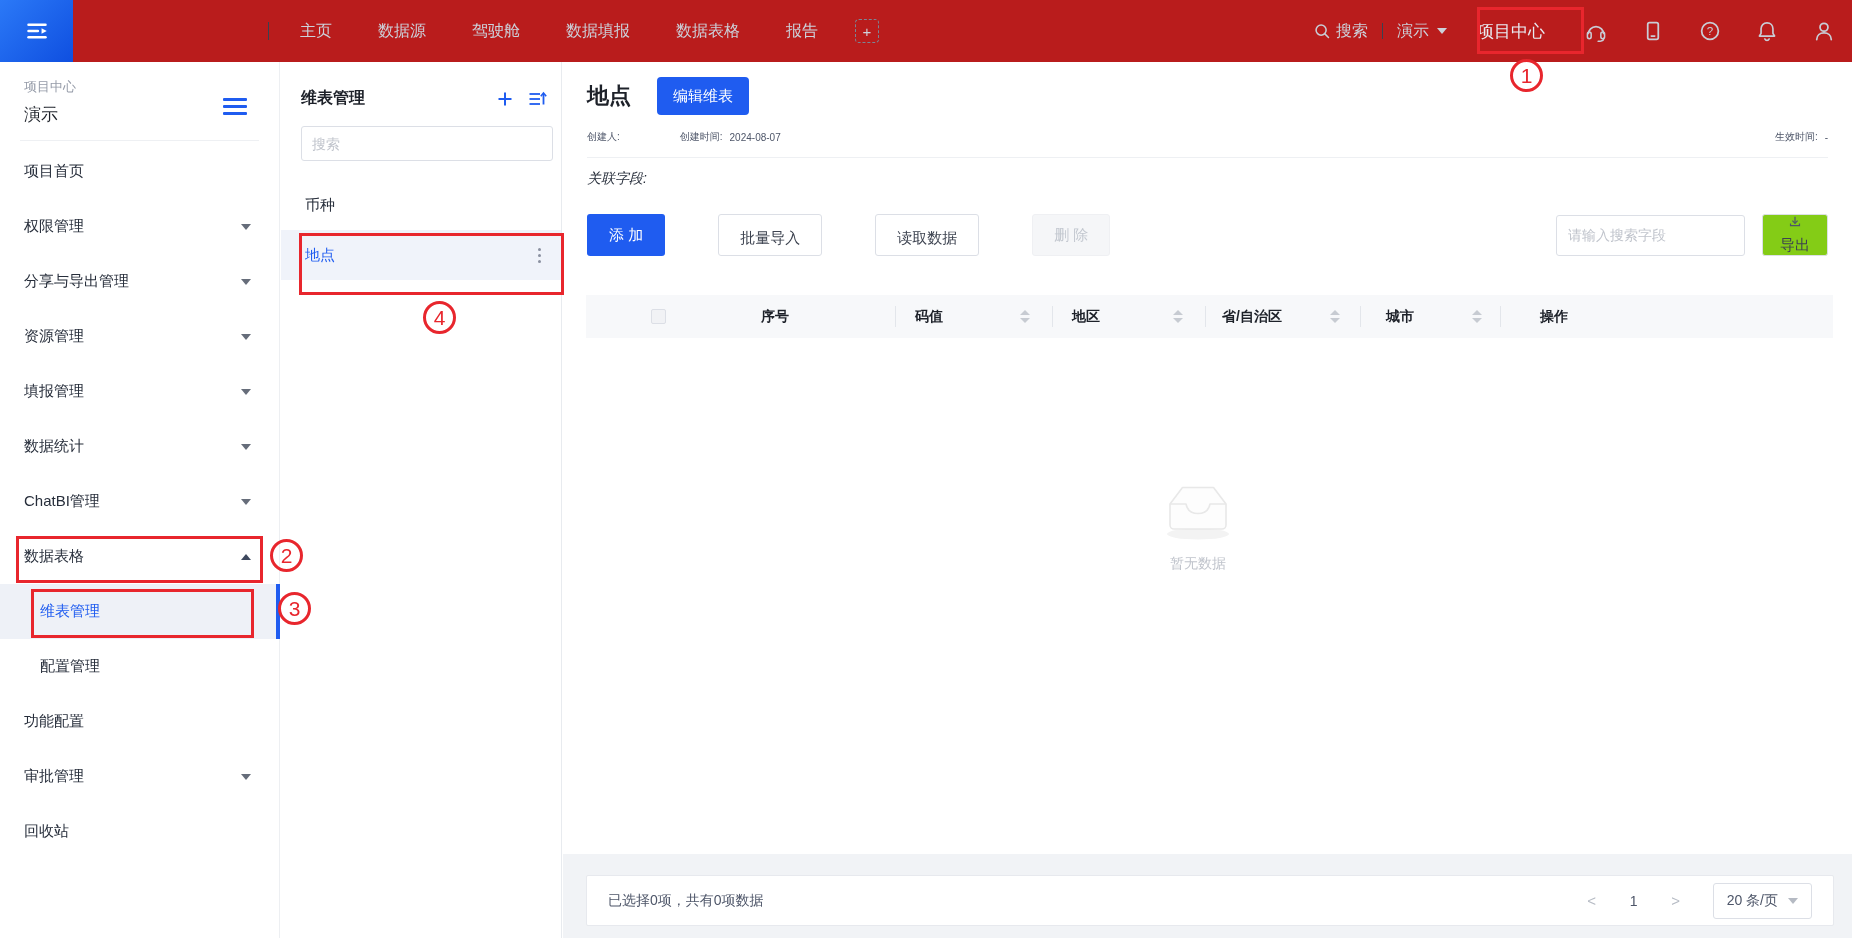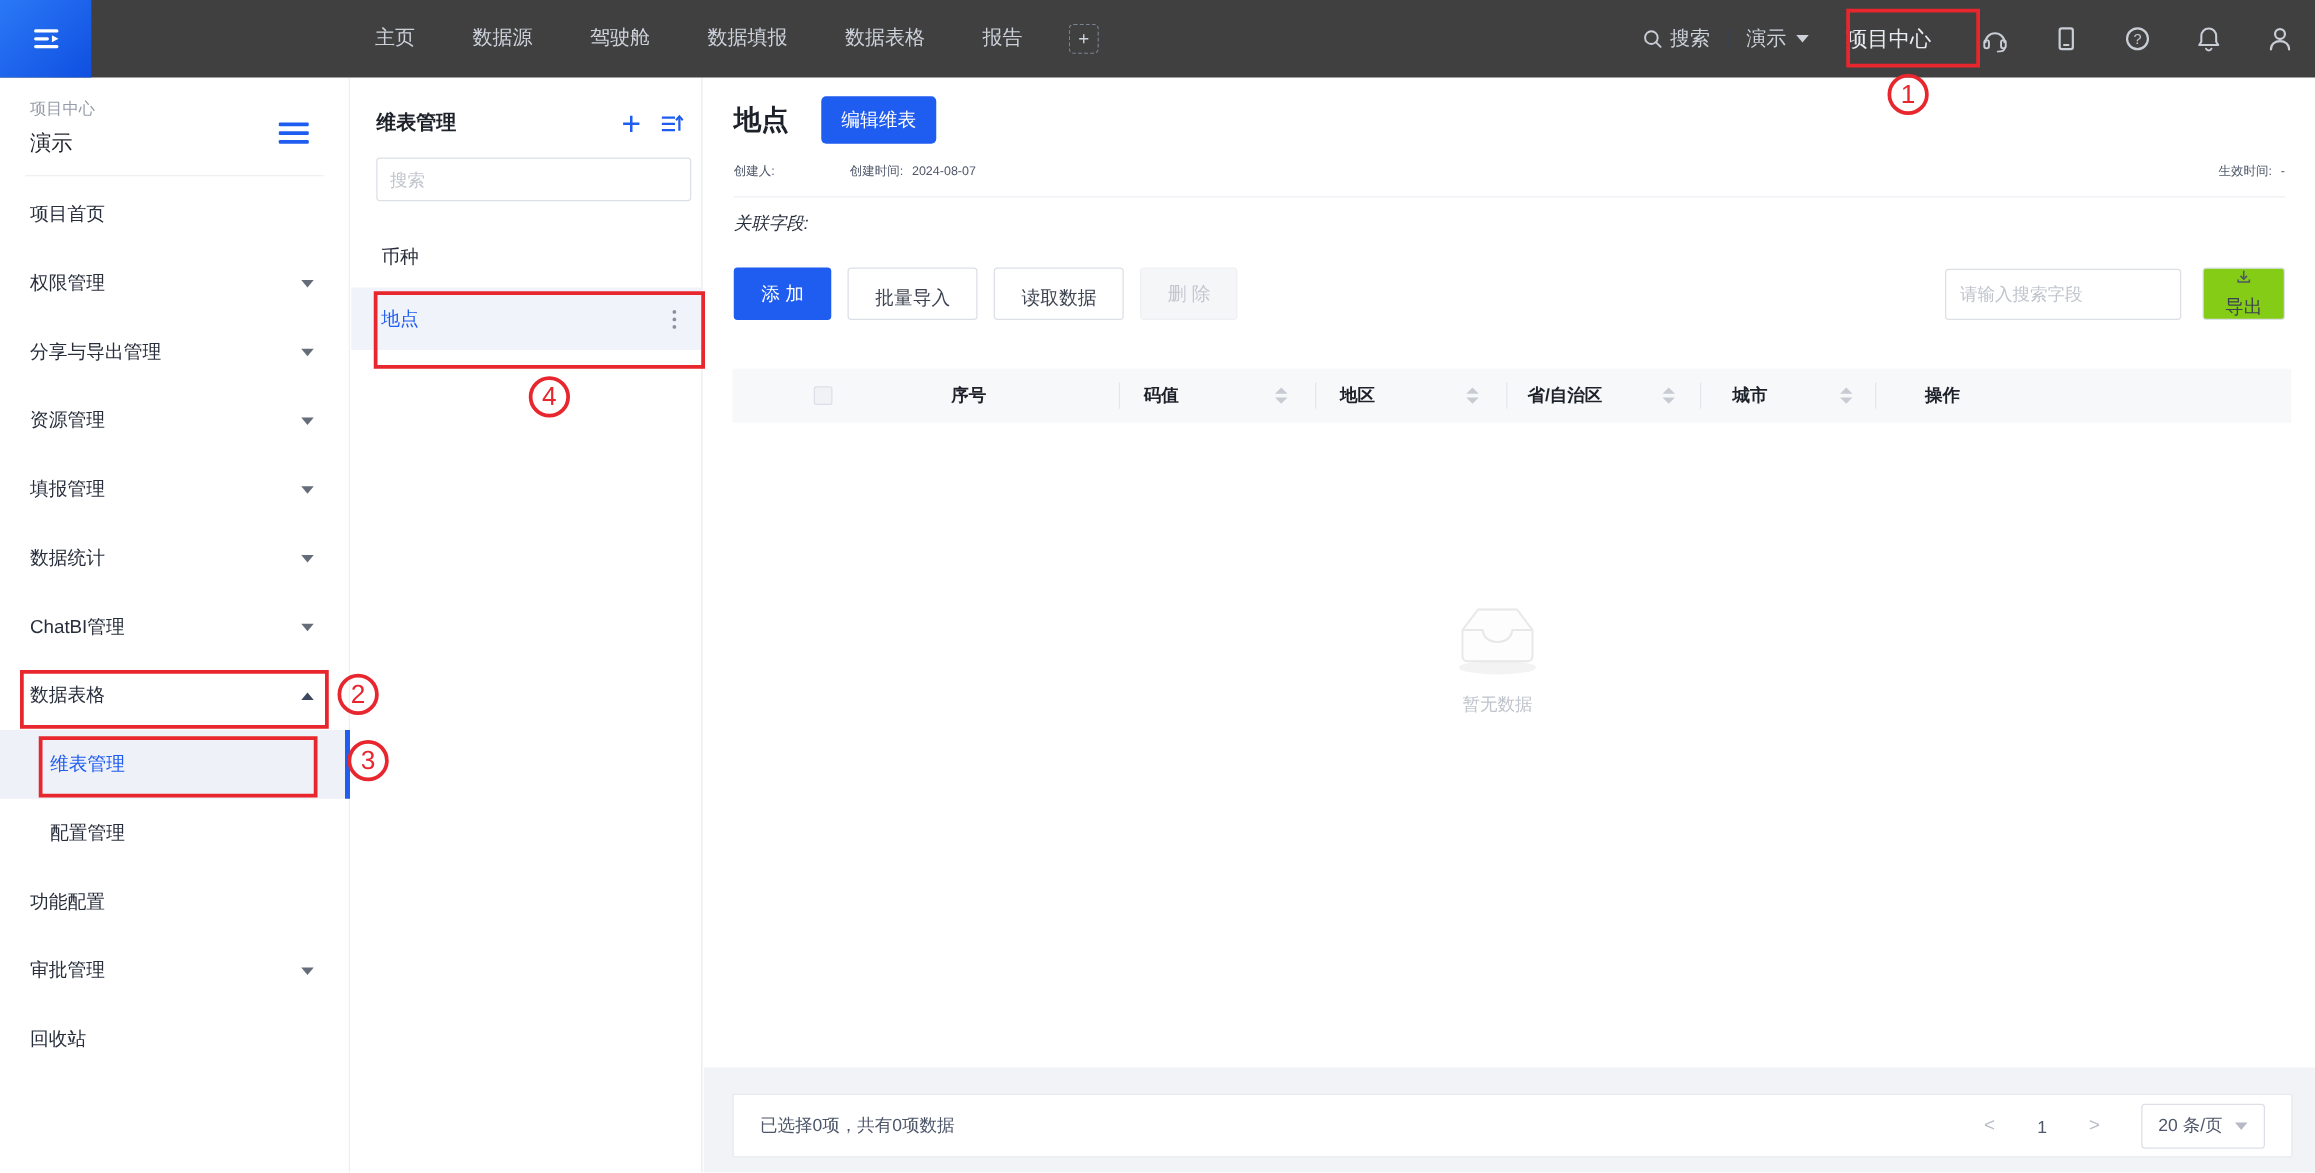--- a/index.html
+++ b/index.html
@@ -1,21 +1,21 @@
 <!DOCTYPE html>
 <html><head>
 <meta charset="utf-8">
 <style>
   * { box-sizing: border-box; margin: 0; padding: 0; }
   html,body { width:1852px; height:938px; }
   body { font-family:"Liberation Sans","DejaVu Sans",sans-serif; background:#fff; position:relative; overflow:hidden; }
   .app { position:absolute; inset:0; }
 
   
-  .topnav { position:absolute; top:0; left:0; right:0; height:62px; background:#404040; display:flex; align-items:center; color:#ccd1da; z-index:5; }
+  .topnav { position:absolute; top:0; left:0; right:0; height:62px; background:#b91c1c; display:flex; align-items:center; color:#ccd1da; z-index:5; }
   .logo { width:73px; height:62px; background:linear-gradient(135deg,#2b79f7 0%,#0f4fe0 100%); display:flex; align-items:center; justify-content:center; flex:0 0 auto; }
   .nav-sep { width:1px; height:18px; background:#3a4150; margin-left:195px; }
   .topnav-menu { display:flex; margin-left:8px; }
   .topnav-menu .nav-item { padding:0 23px; font-size:16px; color:#ccd1da; line-height:62px; cursor:pointer; }
   .dashed-add { width:24px; height:24px; border:1px dashed #7c8493; border-radius:4px; color:#cfd4dd; display:flex; align-items:center; justify-content:center; font-size:15px; margin-left:14px; cursor:pointer; }
   .topnav-right { margin-left:auto; display:flex; align-items:center; padding-right:17px; }
   .tn-search { display:flex; align-items:center; gap:5px; font-size:16px; cursor:pointer; }
   .tn-vdiv { width:1px; height:16px; background:#3a4150; margin:0 14px; }
   .tn-workspace { display:flex; align-items:center; gap:8px; font-size:16px; cursor:pointer; }
   .caret-down-w { width:0; height:0; border-left:5px solid transparent; border-right:5px solid transparent; border-top:6px solid #ccd1da; }
@@ -69,21 +69,21 @@
   .meta-spacer { flex:1; }
   .head-divider { border-top:1px solid #eef0f3; margin-top:13px; }
   .related-row { margin-top:12px; font-size:14px; color:#272e3b; padding-bottom:2px;font-style:italic; }
 
   .tabs-row { display:flex; align-items:center; height:46px; margin:22px 24px 0 24px; border-bottom:1px solid #e5e6eb; }
   .tab { font-size:15px; color:#4e5669; height:46px; display:flex; align-items:center; cursor:pointer; }
   .tab.active { color:#1f5cf0; border-bottom:2px solid #1f5cf0; margin-bottom:-1px; }
   .tab + .tab { margin-left:36px; }
   .clear-btn { margin-left:auto; height:38px; padding:0 18px; border:1px solid #f7a3a3; color:#f04848; background:#fff; border-radius:3px; font-size:15px; margin-bottom:5px; cursor:pointer; }
 
-  .toolbar { display:flex; align-items:center; margin:24px 24px 0 24px; }
+  .toolbar { display:flex; align-items:center; margin:24px 24px 0 24px;gap:40px; }
   .btn { height:42px; border-radius:3px; font-size:15px; cursor:pointer; }
   .btn-primary { background:#1f5cf0; color:#fff; border:none; padding:0 22px; }
   .btn-plain { background:#fff; border:1px solid #dcdfe6; color:#3d4350; padding:14px 21px; margin-left:13px; }
   .btn-disabled { background:#f5f6f8; border:1px solid #eff0f3; color:#c2c7cf; padding:0 21px; margin-left:13px; cursor:not-allowed; }
   .toolbar-right { margin-left:auto; display:flex; align-items:center; }
   .field-search { width:189px; height:41px; border:1px solid #dcdfe6; border-radius:3px; padding:0 11px; font-size:14px; color:#333; outline:none; }
   .field-search::placeholder { color:#c0c4cc; }
   .export-btn { margin-left:17px; height:42px; padding:0 17px; background:#84cc16; border:1px solid #dcdfe6; border-radius:3px; color:#3d4350; font-size:15px; display:flex; align-items:center; gap:8px; cursor:pointer;flex-direction:column; }
 
   .table-head { margin:39px 19px 0 23px; height:43px; background:#f7f8fa; display:flex; align-items:center; font-size:14px; font-weight:bold; color:#1d2129; }

